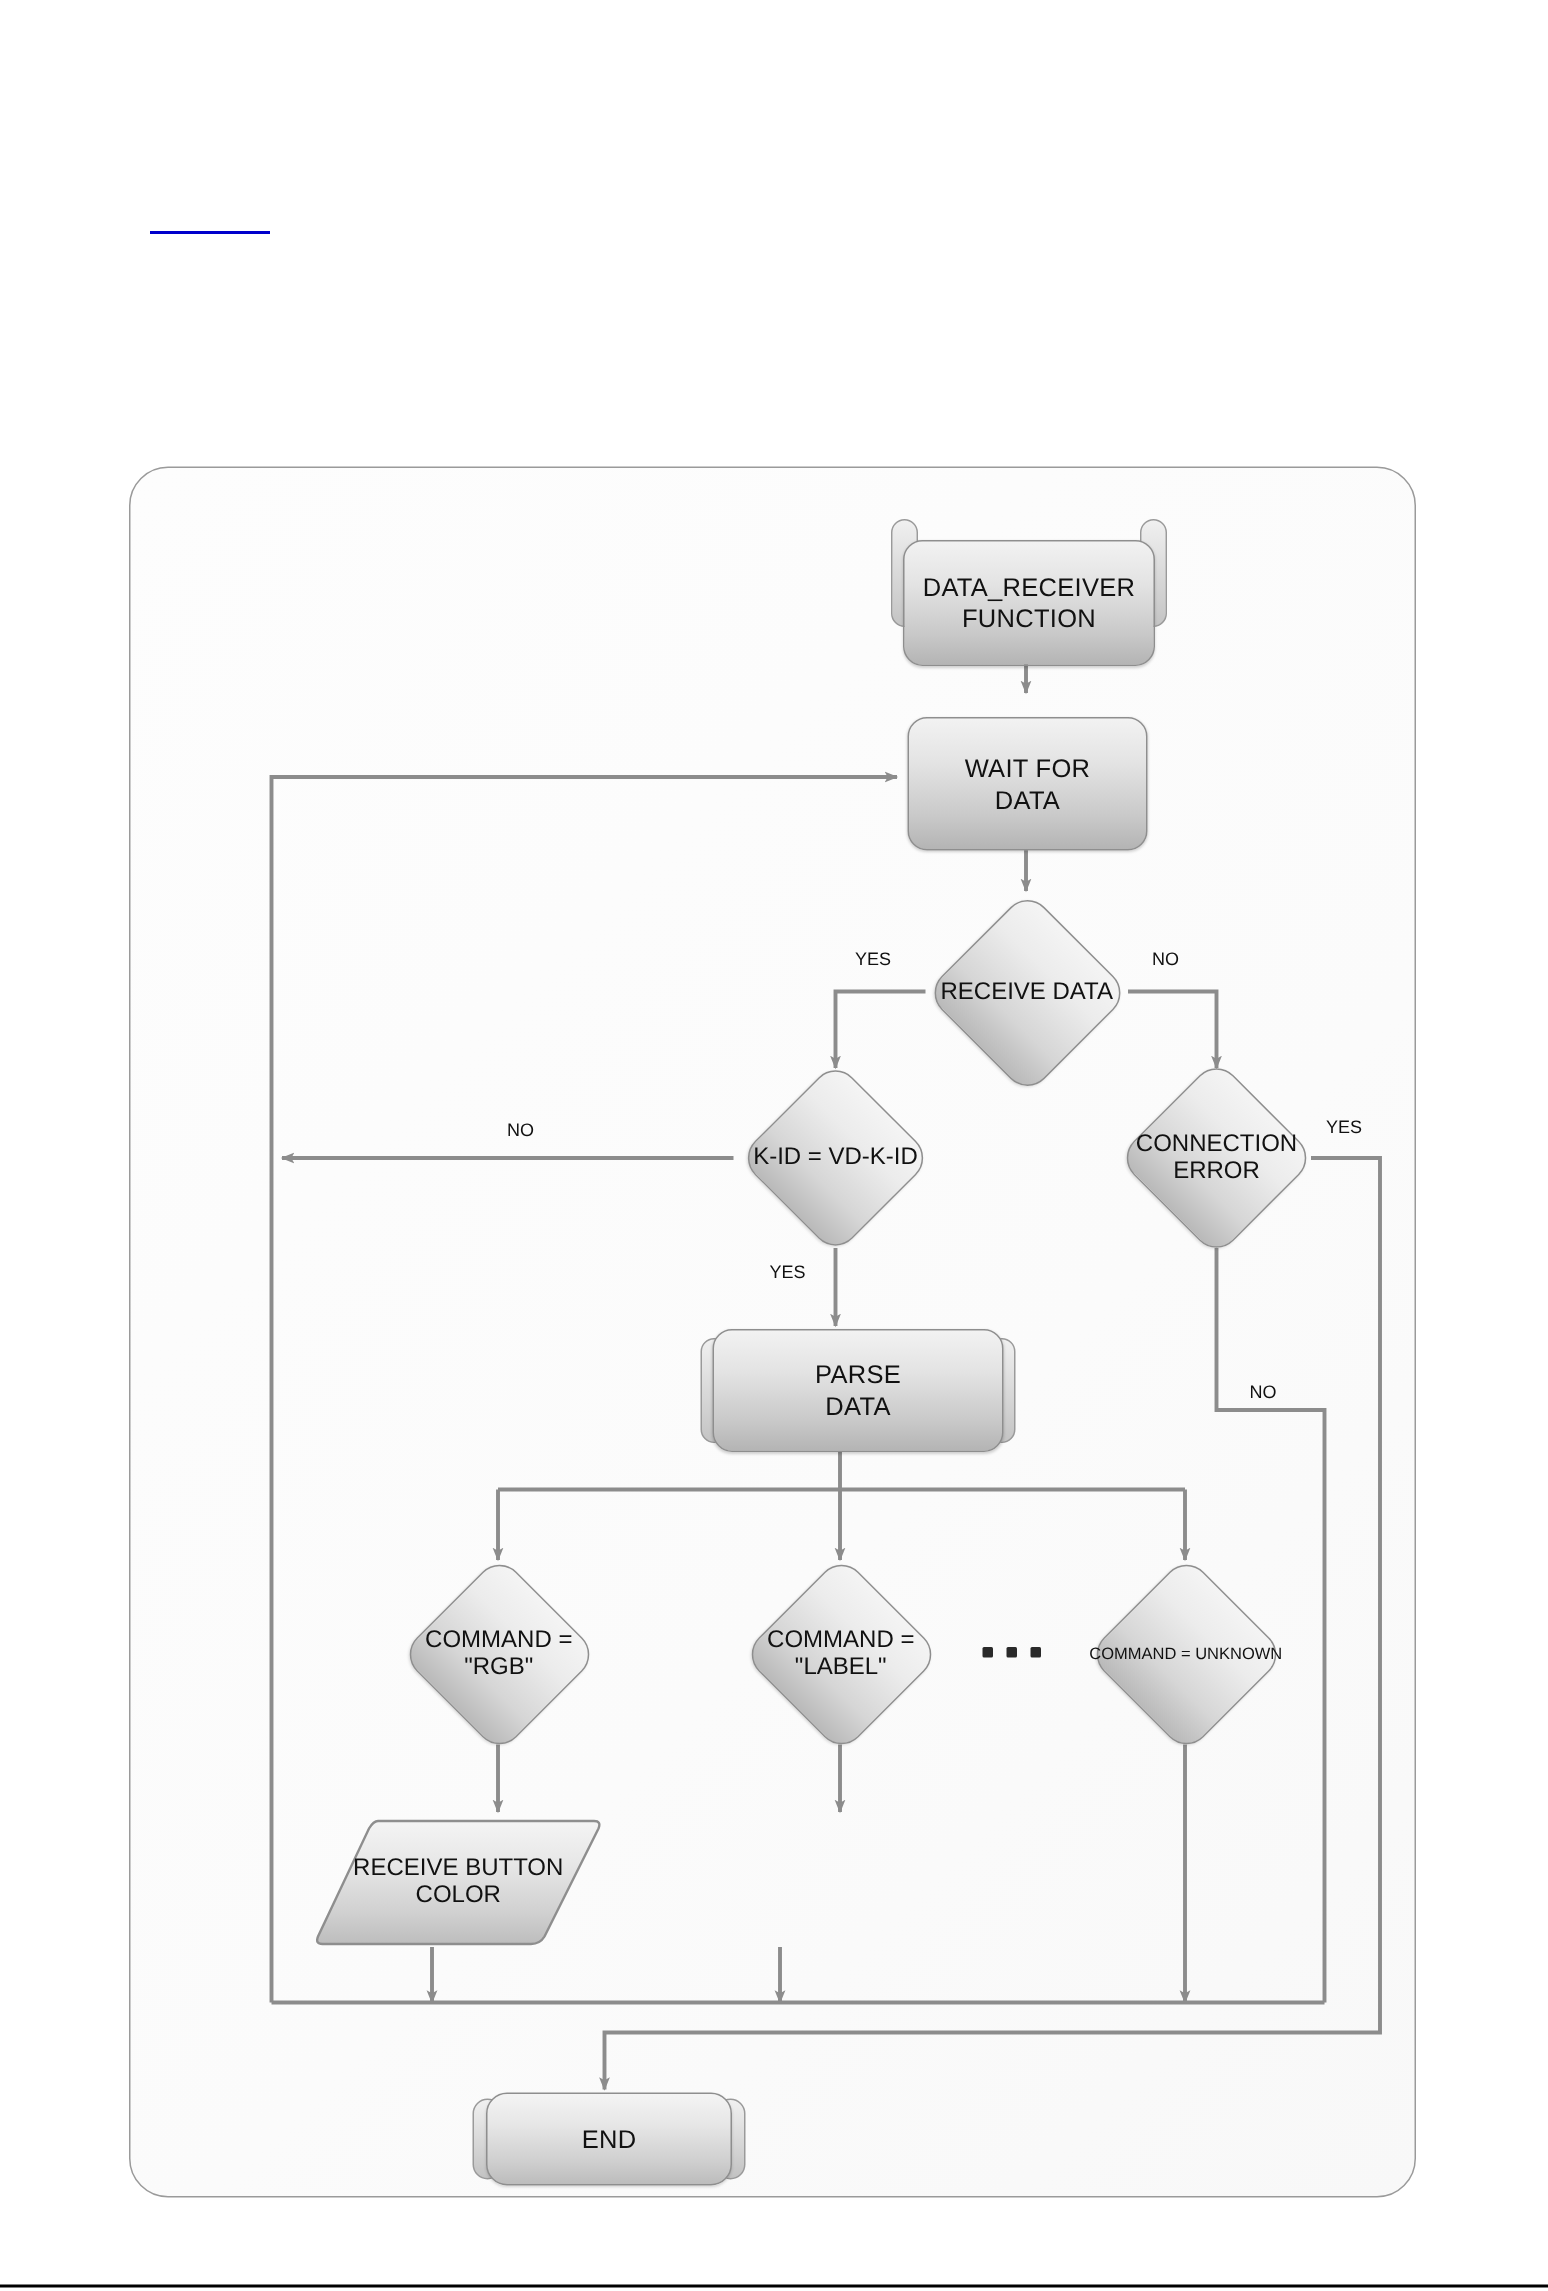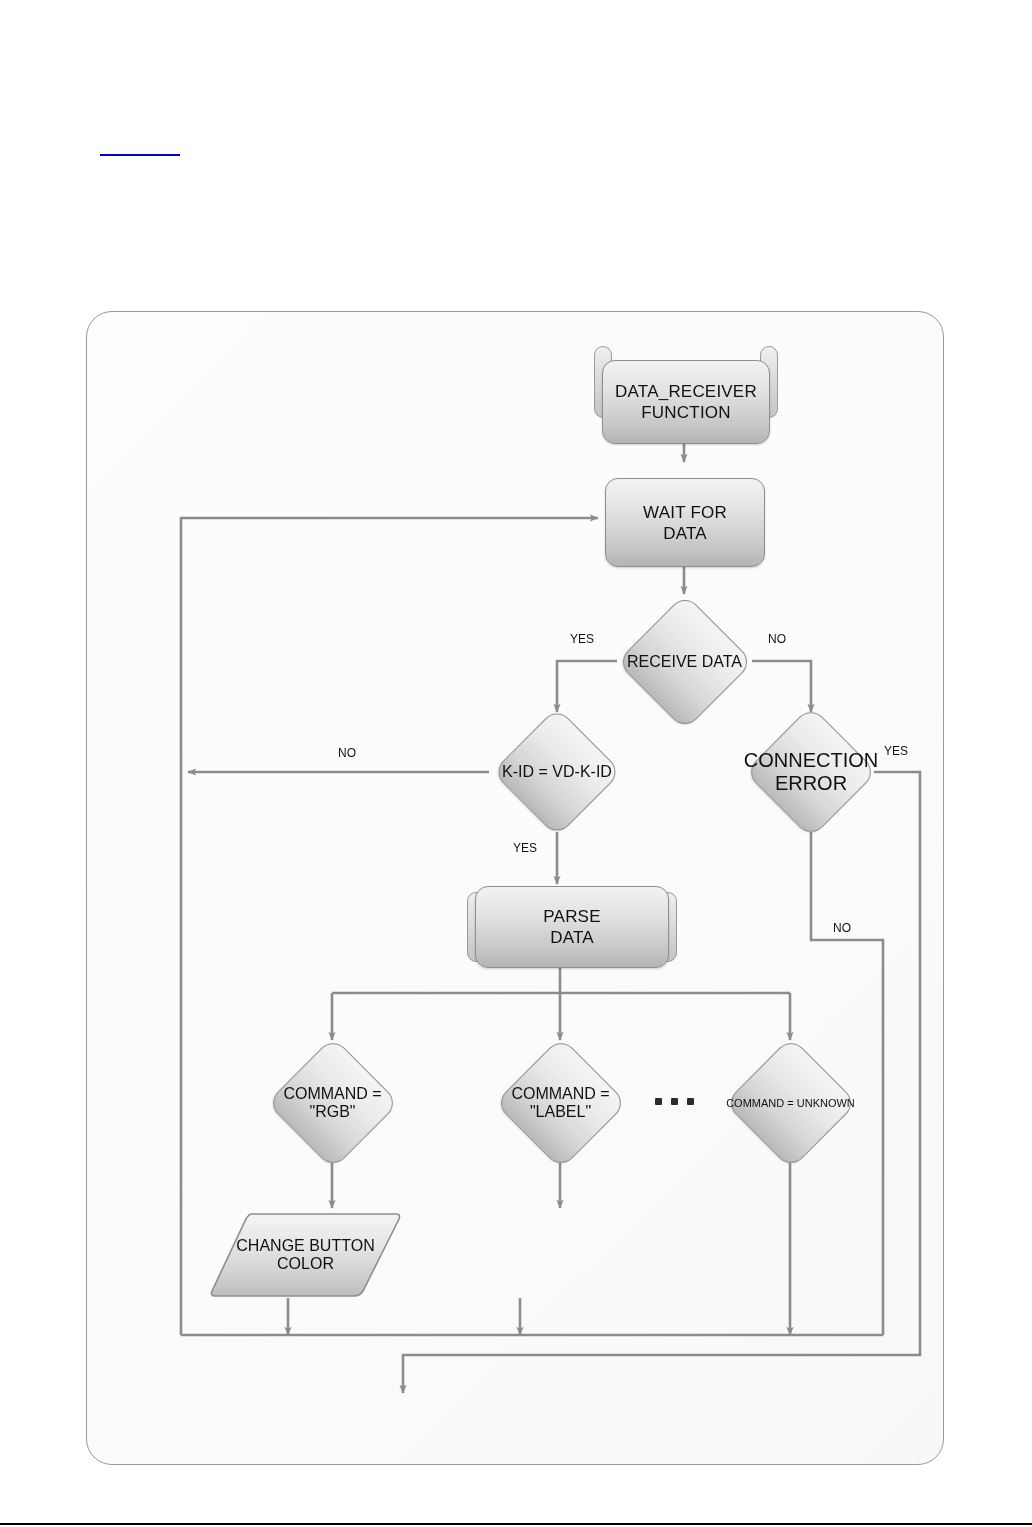--- a/index.html
+++ b/index.html
@@ -197,21 +197,21 @@
     <div class="dec-label">
         <span class="txt">K-ID
 =
 VD-K-ID</span>
       </div>
   </div>
 
   <div class="dec-wrap" style="left:742px;top:712px;width:138px;height:120px;">
     <div class="dec-shape" style="width:92px;height:92px;"></div>
     <div class="dec-label">
-        <span class="txt" style="font-size:20px;">CONNECTION
+        <span class="txt" style="font-size:16px;">CONNECTION
 ERROR</span>
       </div>
   </div>
 
   <div class="sub-wrap" style="left:467px;top:886px;width:210px;height:82px;">
     <div class="sub-bar l"></div>
     <div class="sub-bar r"></div>
     <div class="sub-inner">
       <div class="node sub" style="left:0;top:0;width:100%;height:100%;">
         <span class="txt">PARSE
@@ -259,27 +259,36 @@
         <linearGradient id="pg1" x1="0" y1="0" x2="0" y2="1">
           <stop offset="0%" stop-color="#f4f4f4"></stop>
             <stop offset="35%" stop-color="#e7e7e7"></stop>
           <stop offset="75%" stop-color="#d0d0d0"></stop>
             <stop offset="100%" stop-color="#bdbdbd"></stop>
         </linearGradient>
       </defs>
       <path d="M44,4 L188,4 Q193,4 191,9 L155,81 Q152,86 146,86 L7,86 Q2,86 4,81 L38,9 Q41,4 44,4 Z" fill="url(#pg1)" stroke="#8e8e8e" stroke-width="1.6"></path>
     </svg>
     <div class="para-label">
-        <span class="txt">CHANGE
+        <span class="txt">RECEIVE
 BUTTON
 COLOR</span>
       </div>
   </div>
 
 
+  <div class="term-wrap" style="left:315px;top:1395px;width:182px;height:62px;">
+    <div class="term-cap l"></div>
+    <div class="term-cap r"></div>
+    <div class="term-inner">
+      <div class="node term" style="left:0;top:0;width:100%;height:100%;">
+        <span class="txt">END</span>
+      </div>
+    </div>
+  </div>
 
   <div class="elabel" style="left:570px;top:632px;">YES</div>
   <div class="elabel" style="left:768px;top:632px;">NO</div>
   <div class="elabel" style="left:338px;top:746px;">NO</div>
   <div class="elabel" style="left:513px;top:841px;">YES</div>
   <div class="elabel" style="left:884px;top:744px;">YES</div>
   <div class="elabel" style="left:833px;top:921px;">NO</div>
 
   <div class="footrule"></div>
 </div>

